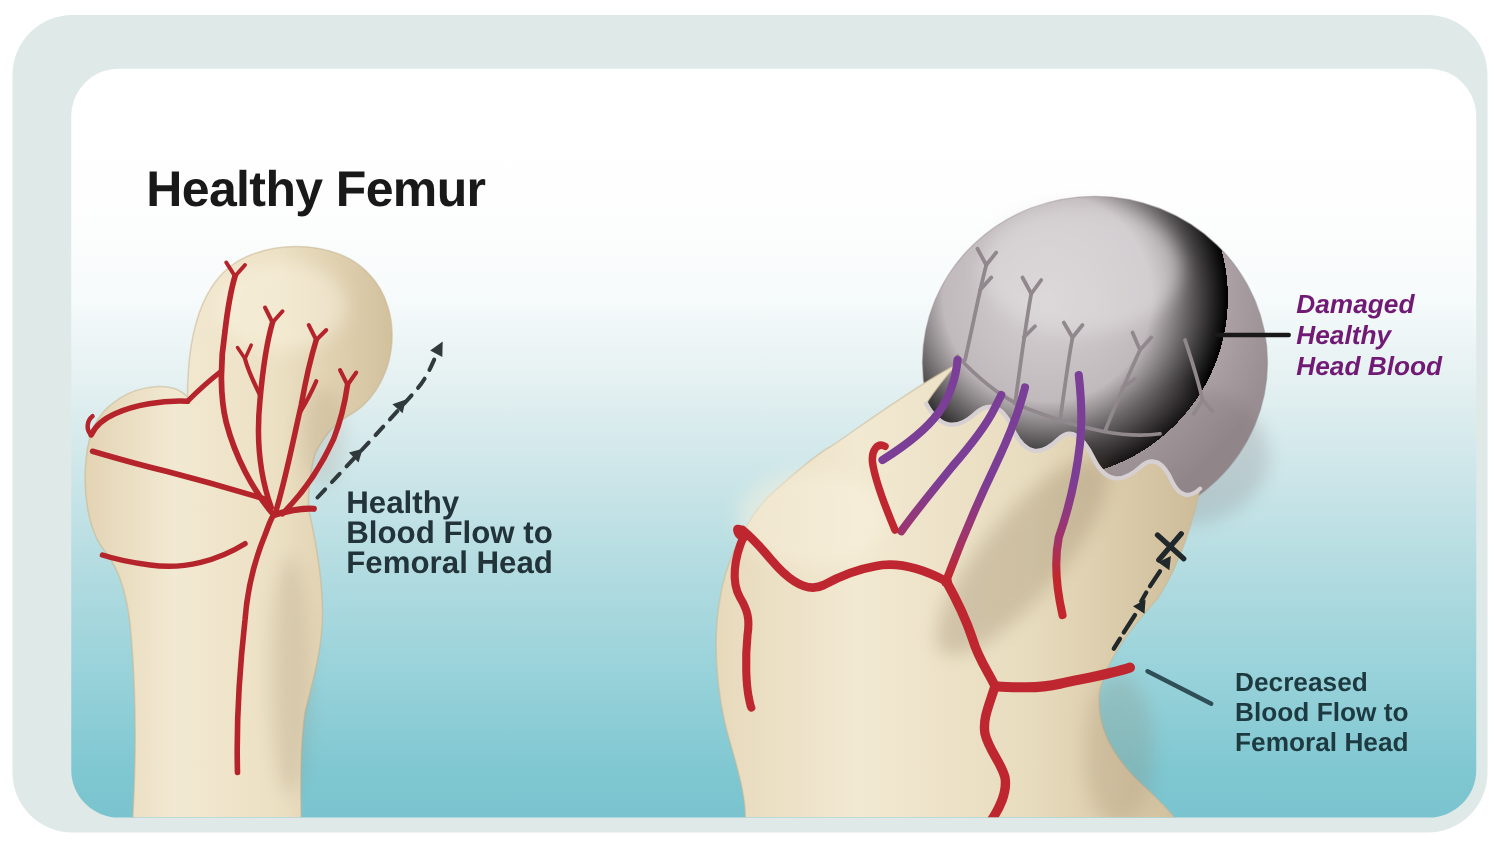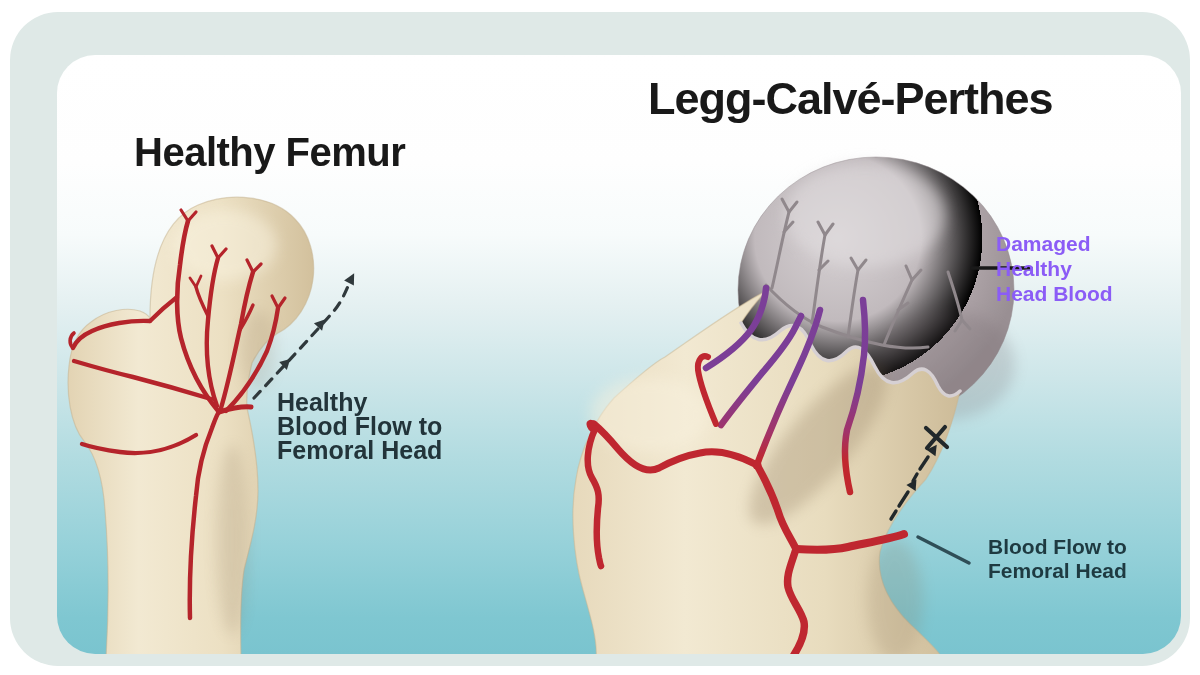--- a/index.html
+++ b/index.html
@@ -16,28 +16,28 @@
     border-radius:38px;overflow:hidden;
     background:linear-gradient(180deg,
       #ffffff 0%, #fefefe 18%, #f7fbfb 30%, #e4f0f1 42%,
       #cde6e9 54%, #b0dbe0 68%, #96d1d9 82%, #7fc7d1 94%, #7ac4cf 100%);
   }
   .illustration{position:absolute;left:0;top:0;}
   .title{
     position:absolute;font-weight:bold;color:#191919;
     letter-spacing:-0.5px;white-space:nowrap;line-height:1.1;
   }
-  .title-left{left:134px;top:130px;font-size:40px;}
+  .title-left{left:117px;top:130px;font-size:40px;}
   .title-right{left:648px;top:74px;font-size:45px;letter-spacing:-1px;}
   .ann{
     position:absolute;font-weight:bold;white-space:nowrap;
   }
   .ann div{line-height:24px;}
   .ann-healthy{left:277px;top:390px;font-size:25px;color:#22343a;}
-  .ann-damaged{left:996px;top:231px;font-size:21px;color:#8b5cf6;line-height:25px;}
+  .ann-damaged{left:1037px;top:231px;font-size:21px;color:#701a75;line-height:25px;font-style:italic;}
   .ann-damaged div{line-height:25px;}
   .ann-decreased{left:988px;top:535px;font-size:21px;color:#1e3a41;}
 </style>
 </head>
 <body>
 
 <div class="page">
   <div class="card"></div>
   <div class="panel">
 
@@ -196,31 +196,31 @@
           <path d="M 926,428 L 947,447 M 945,427 L 927,448" fill="none" stroke-width="4.2"></path>
         </g>
 
         <path d="M 972,268 L 1031,268" stroke="#191919" stroke-width="3.5" stroke-linecap="round"></path>
         <path d="M 918,537 L 969,563" stroke="#2f4e57" stroke-width="3.5" stroke-linecap="round"></path>
       </g>
     </svg>
   </div>
 
   <div class="title title-left">Healthy Femur</div>
-  <div class="title title-right">Legg-Calvé-Perthes</div>
 
   <div class="ann ann-healthy">
     <div>Healthy</div>
     <div>Blood Flow to</div>
     <div>Femoral Head</div>
   </div>
 
   <div class="ann ann-damaged">
     <div>Damaged</div>
     <div>Healthy</div>
     <div>Head Blood</div>
   </div>
 
   <div class="ann ann-decreased">
+    <div>Decreased</div>
     <div>Blood Flow to</div>
     <div>Femoral Head</div>
   </div>
 </div>
 
 </body></html>

